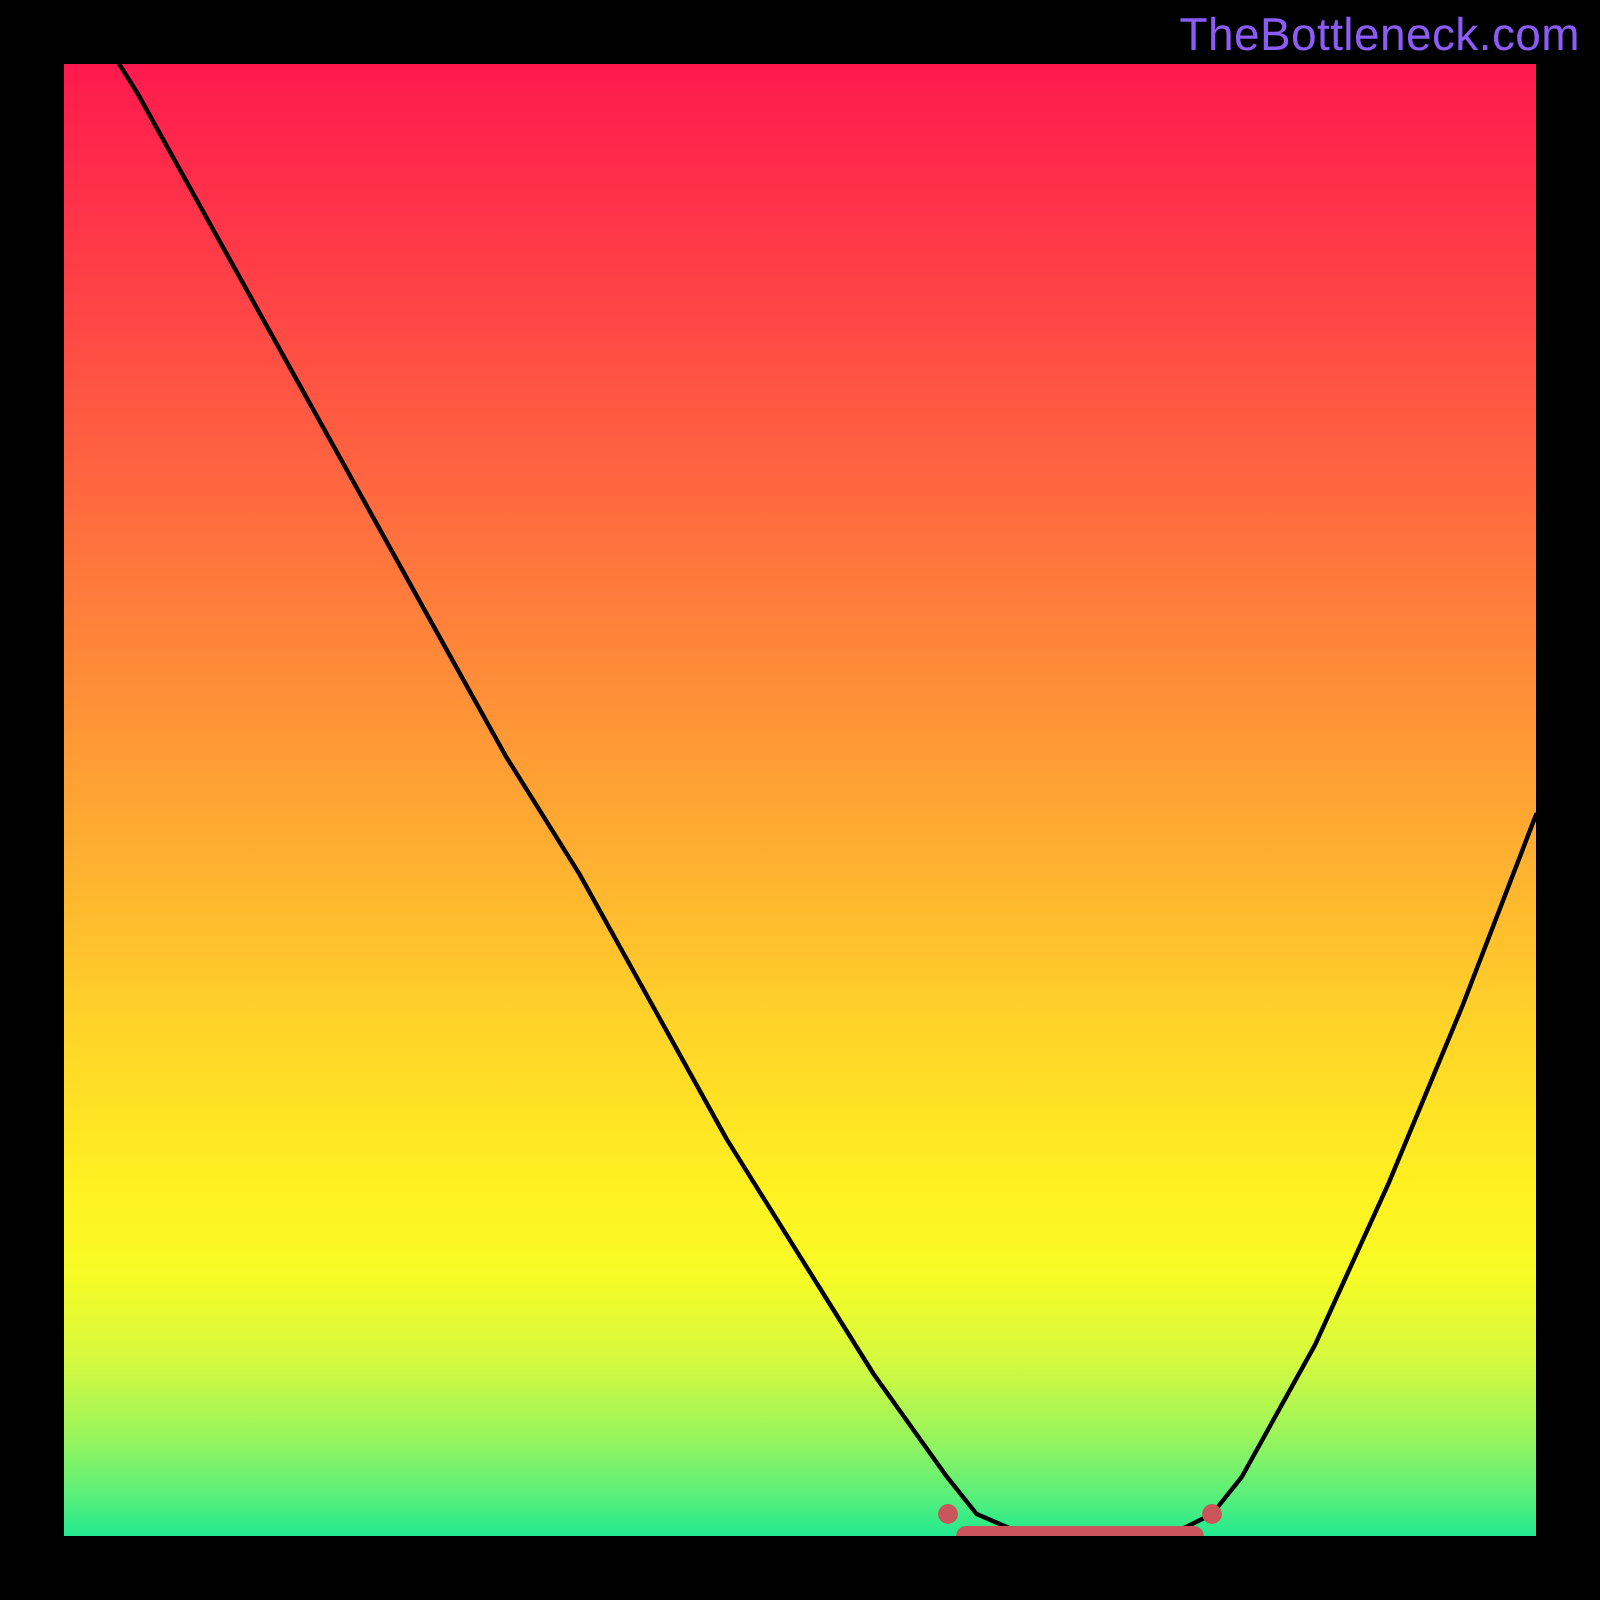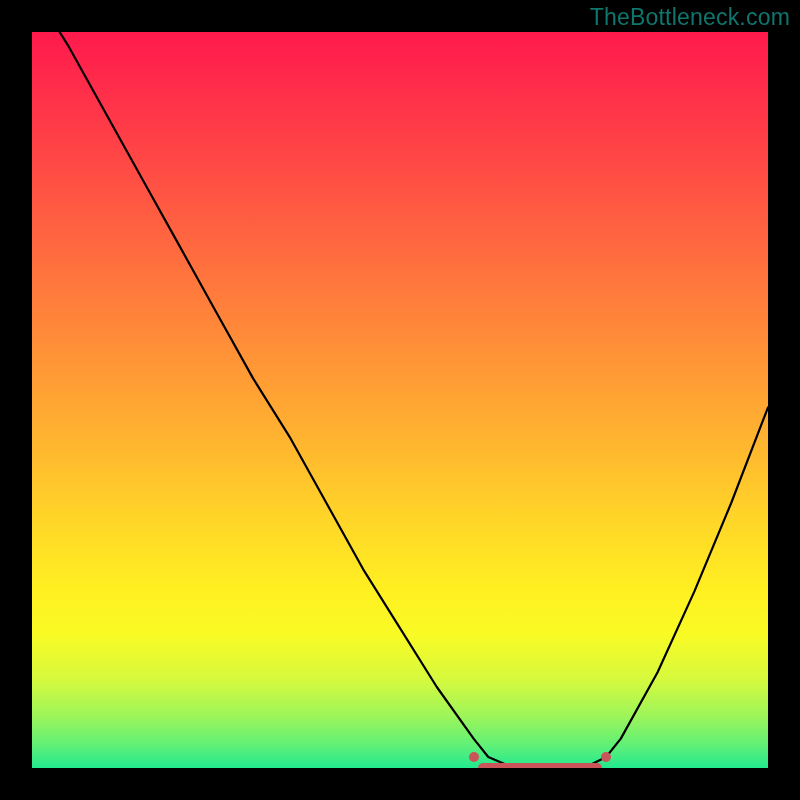--- a/index.html
+++ b/index.html
@@ -8,21 +8,21 @@
     height: 800px;
     background: #000;
     position: relative;
     font-family: Arial, sans-serif;
     overflow: hidden;
   }
   .watermark {
     position: absolute;
     top: 4px;
     right: 10px;
-    color: #0f766e;
+    color: #8b5cf6;
     font-size: 23px;
     font-weight: 500;
     z-index: 10;
     letter-spacing: 0.2px;
   }
   .plot-area {
     position: absolute;
     left: 32px;
     top: 32px;
     width: 736px;

